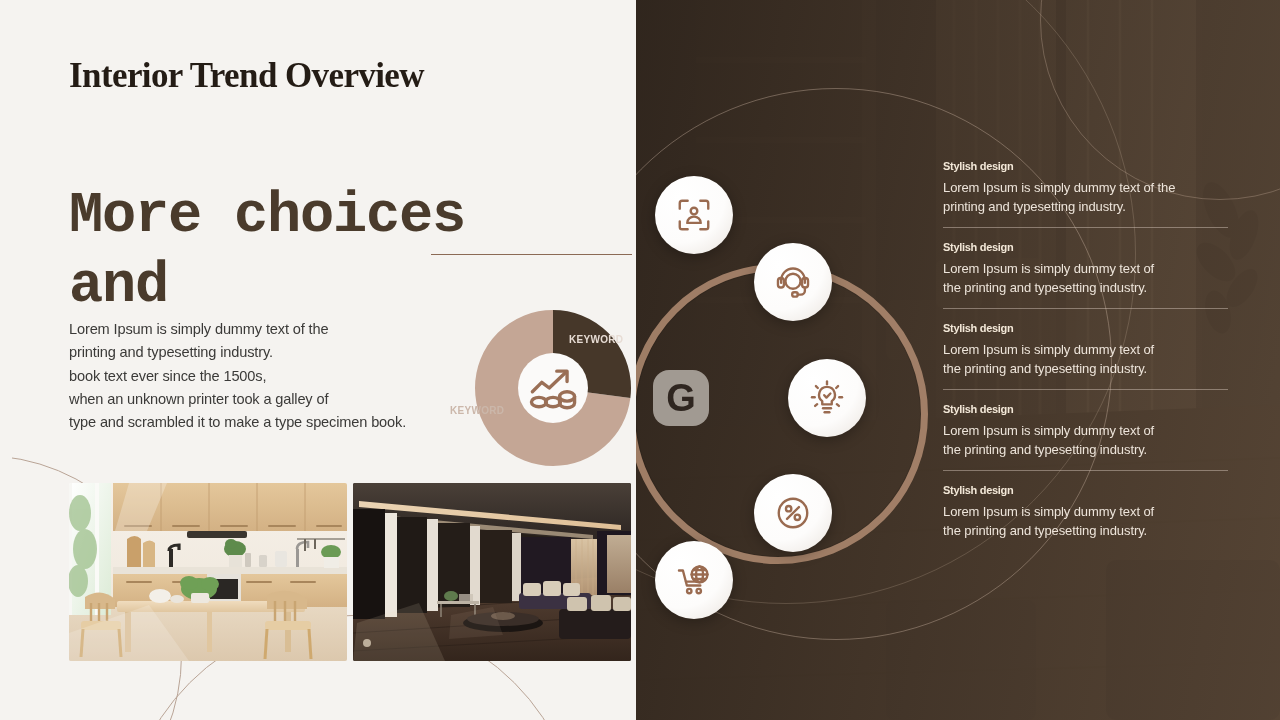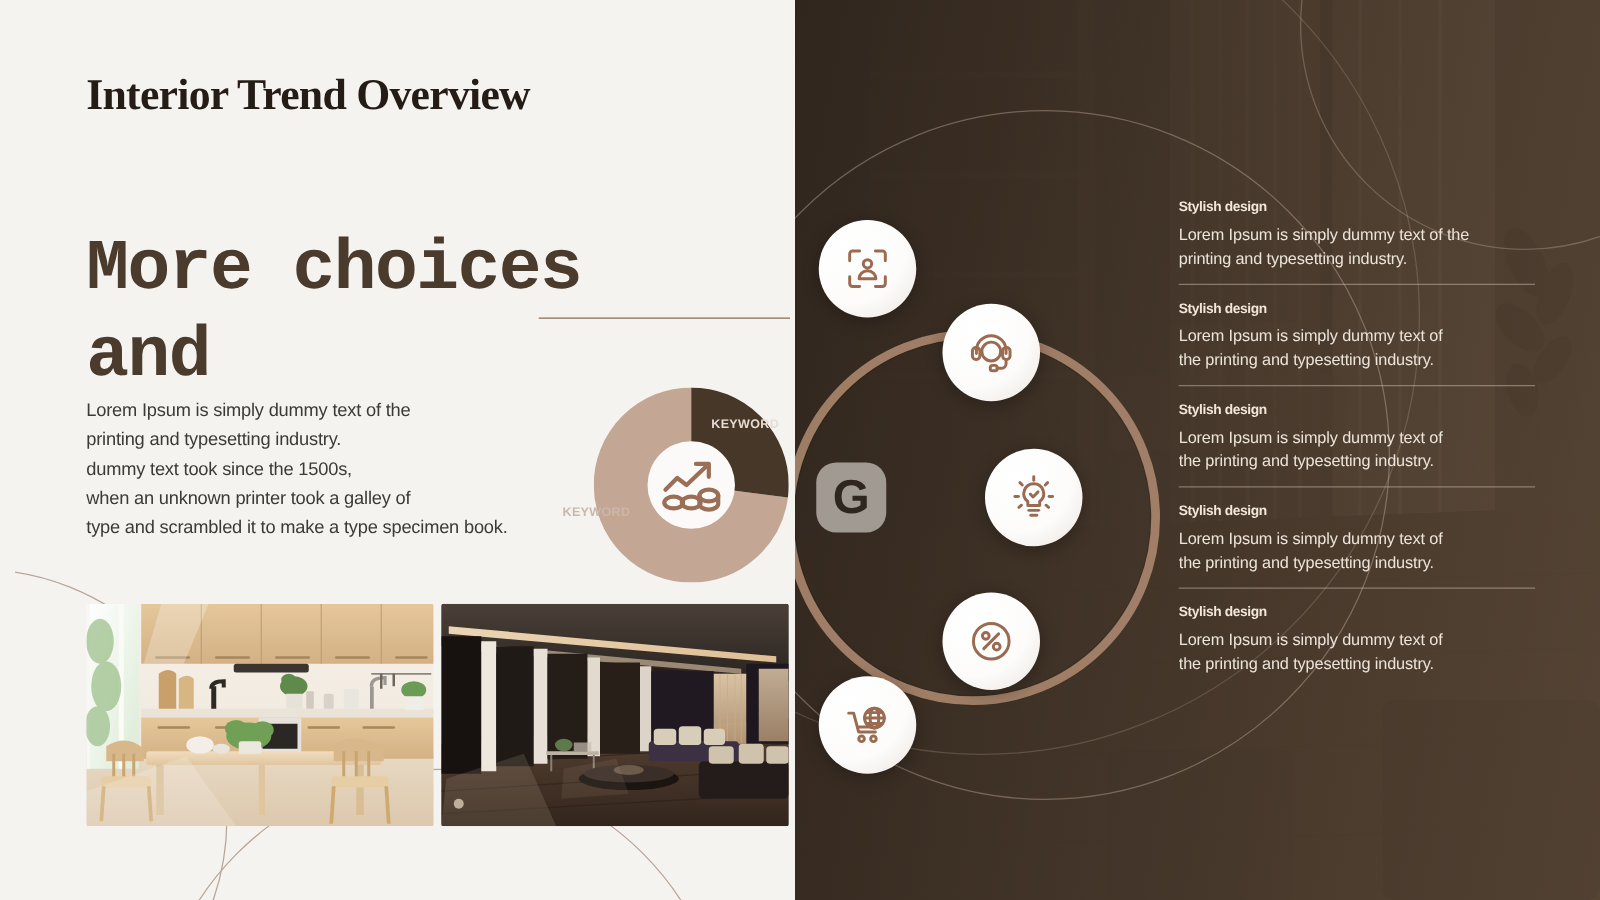--- a/index.html
+++ b/index.html
@@ -154,21 +154,21 @@
     <div class="eyebrow">Interior Trend Overview</div>
 
     <div class="headline">
       <span>More choices and</span><br>
     </div>
     <div class="headline-rule"></div>
 
     <div class="body-copy">
       <span class="ln">Lorem Ipsum is simply dummy text of the</span>
       <span class="ln">printing and typesetting industry.</span>
-      <span class="ln">dummy text took since the 1500s,</span>
+      <span class="ln">book text ever since the 1500s,</span>
       <span class="ln">when an unknown printer took a galley of</span>
       <span class="ln">type and scrambled it to make a type specimen book.</span>
     </div>
 
     <div class="donut-wrap">
       <svg width="156" height="156" viewBox="0 0 156 156">
 
         <circle cx="78" cy="78" r="56" fill="none" stroke="#C4A695" stroke-width="44" stroke-dasharray="256.8 95.1" stroke-dashoffset="-95.1" transform="rotate(-90 78 78)"></circle>
 
         <circle cx="78" cy="78" r="56" fill="none" stroke="#463729" stroke-width="44" stroke-dasharray="95.1 256.8" stroke-dashoffset="0" transform="rotate(-90 78 78)"></circle>

